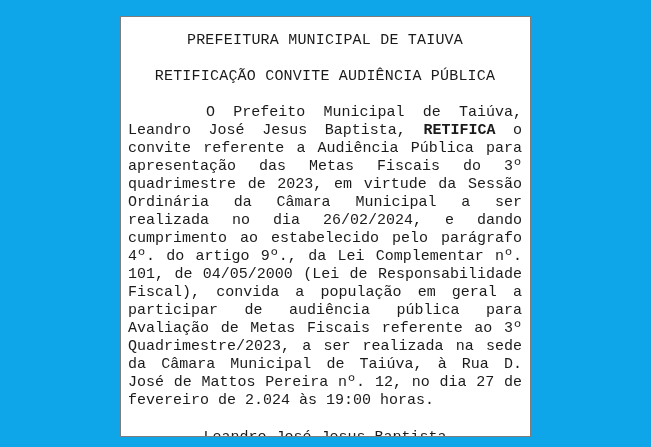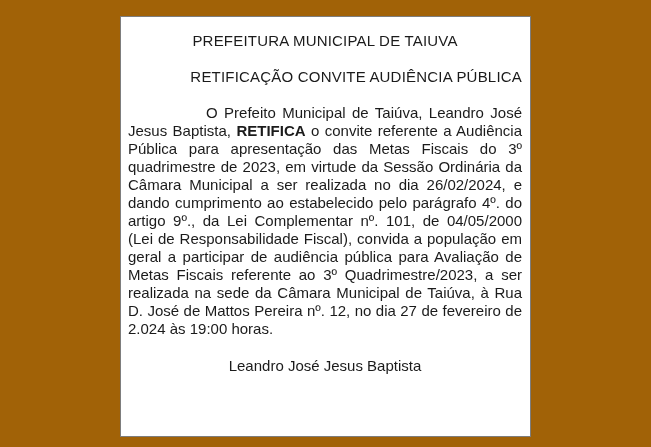--- a/index.html
+++ b/index.html
@@ -4,23 +4,23 @@
 <style>
   html, body {
     margin: 0;
     padding: 0;
     background: #ffffff;
   }
   .page {
     position: relative;
     width: 651px;
     height: 447px;
-    background: #a16207;
+    background: #0ea5e9;
     overflow: hidden;
-    font-family: Liberation Sans, sans-serif;
+    font-family: Liberation Mono, monospace;
     color: #1b1b1b;
   }
   .doc-box {
     position: absolute;
     left: 120px;
     top: 16px;
     width: 411px;
     height: 421px;
     box-sizing: border-box;
     border: 1px solid #7d7d7d;
@@ -30,21 +30,20 @@
   }
   .heading {
     font-size: 15px;
     line-height: 18.5px;
     text-align: center;
     letter-spacing: 0.2px;
     margin: 0;
   }
   .subtitle {
     margin-top: 17.5px;
-    text-align: right;
   }
   .body-para {
     margin: 17.5px 0 0 0;
     font-size: 15px;
     line-height: 18px;
     text-align: justify;
     text-indent: 78px;
   }
   .body-para b {
     font-weight: bold;

